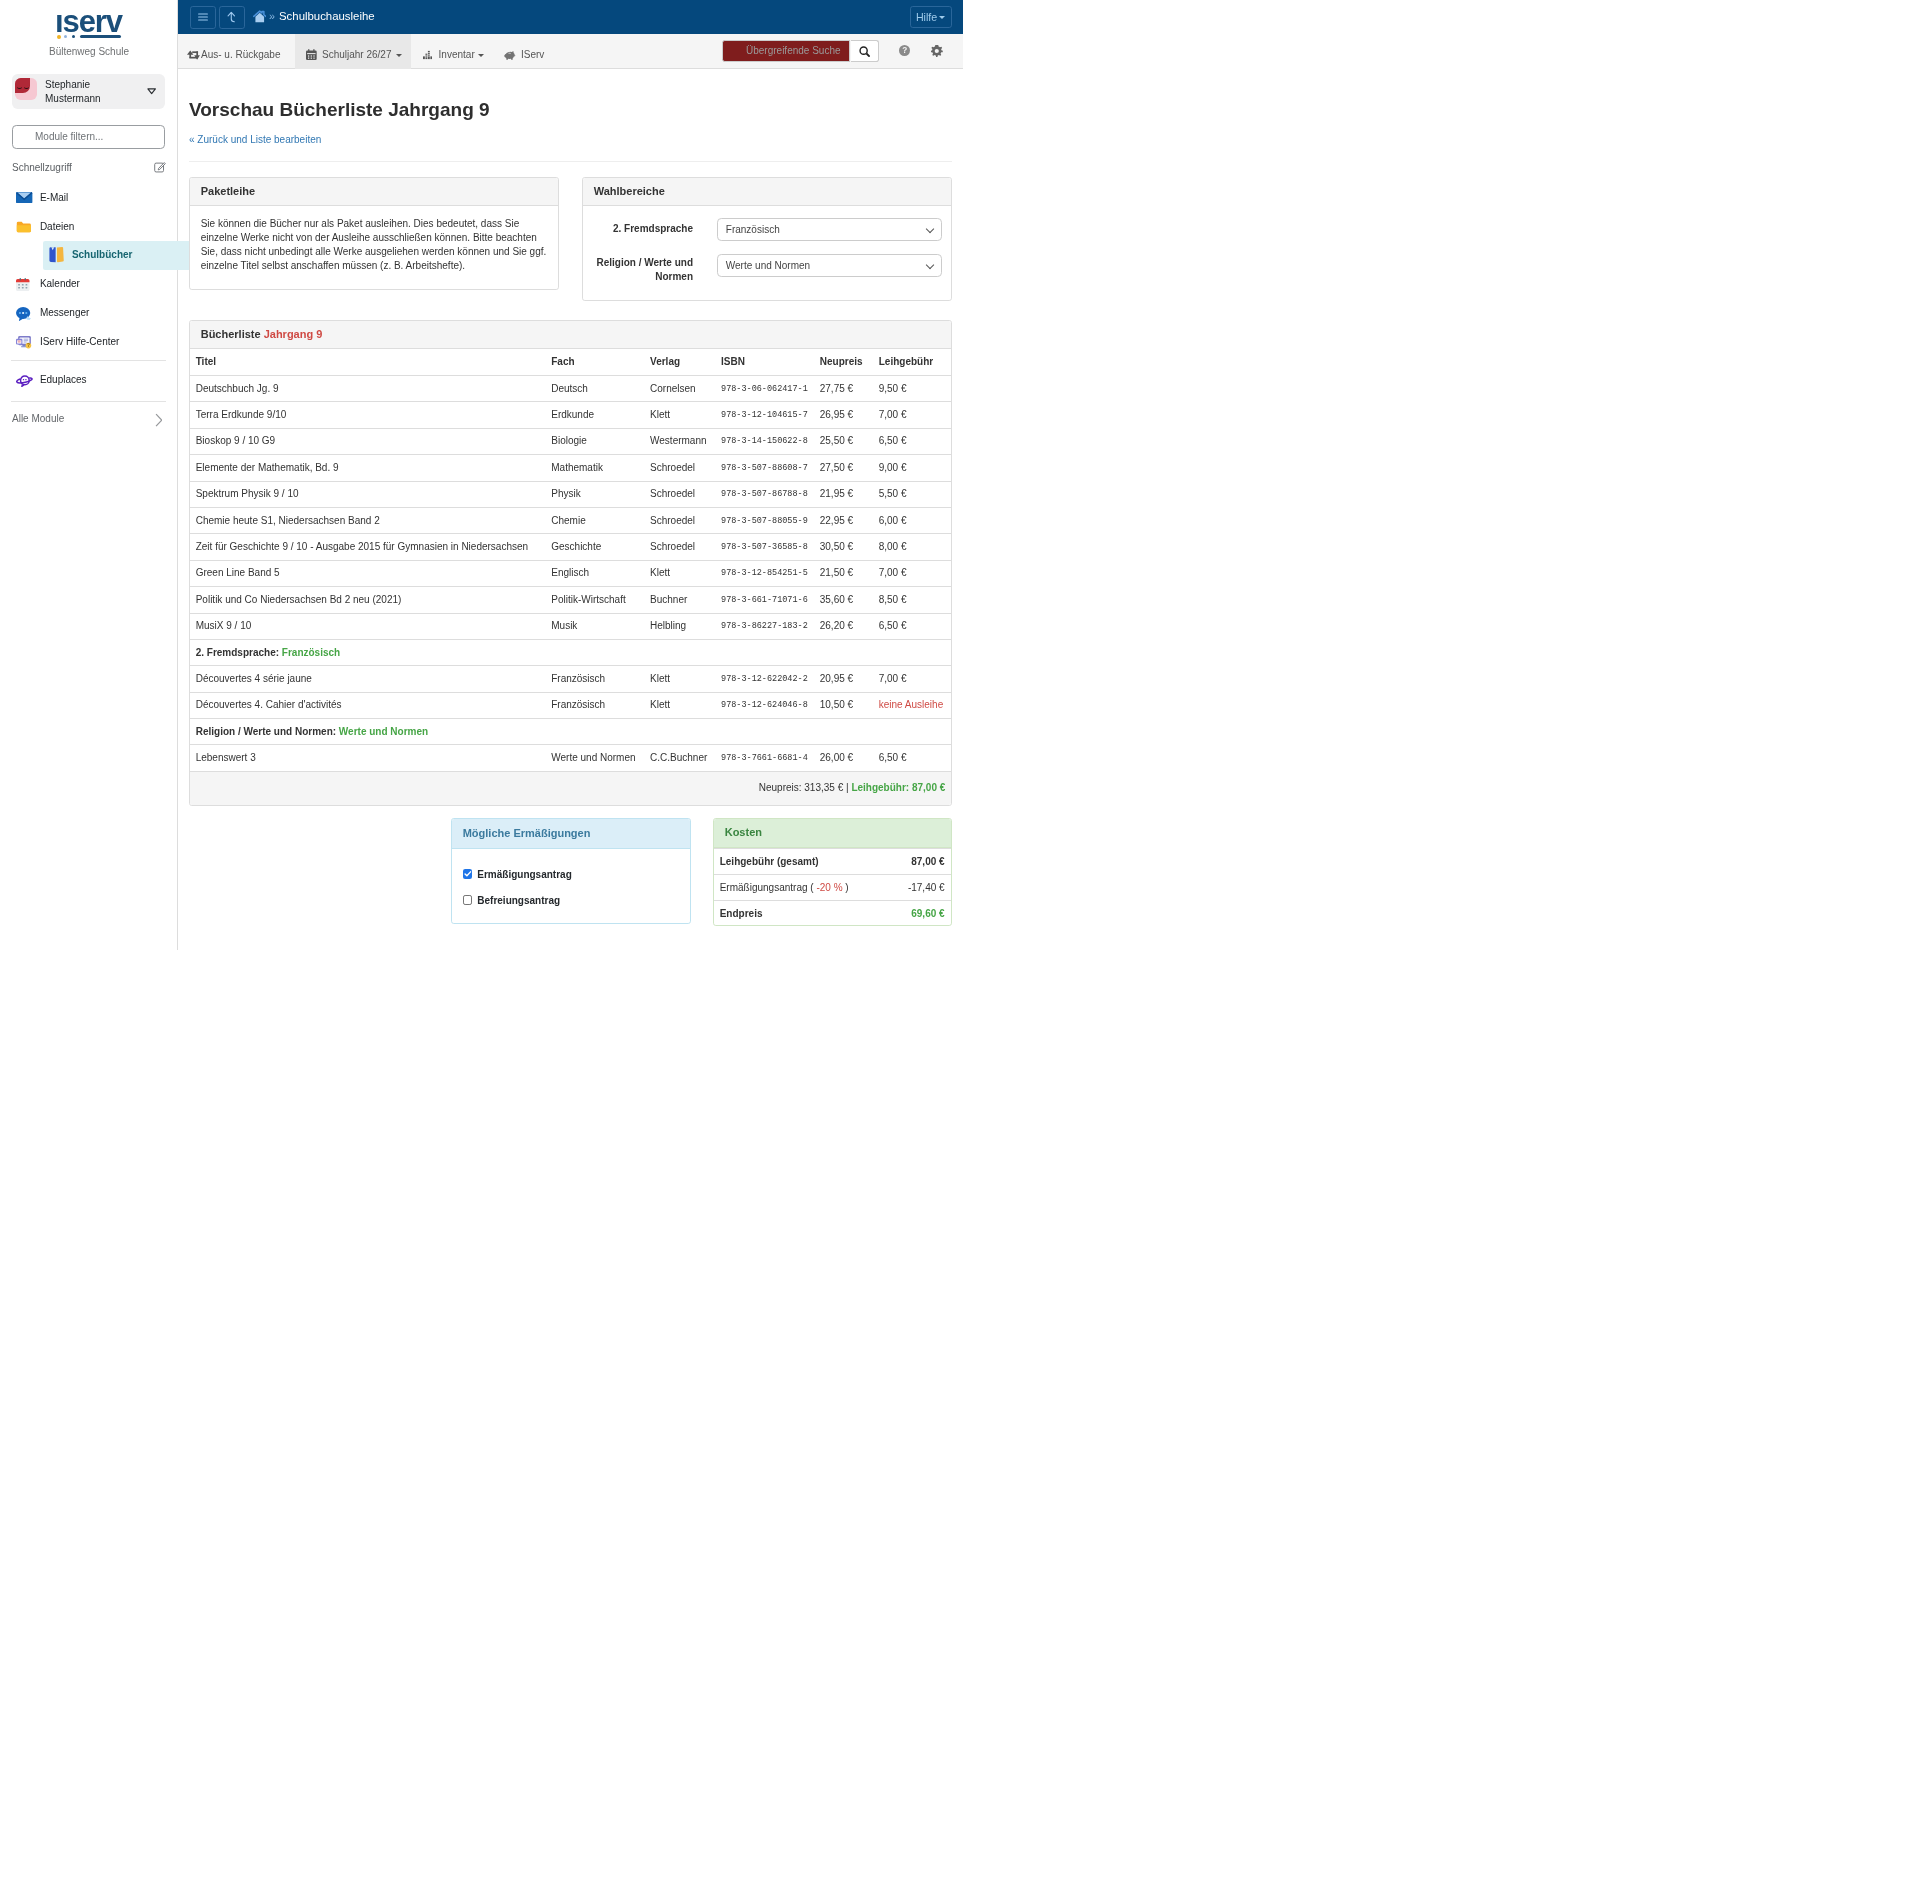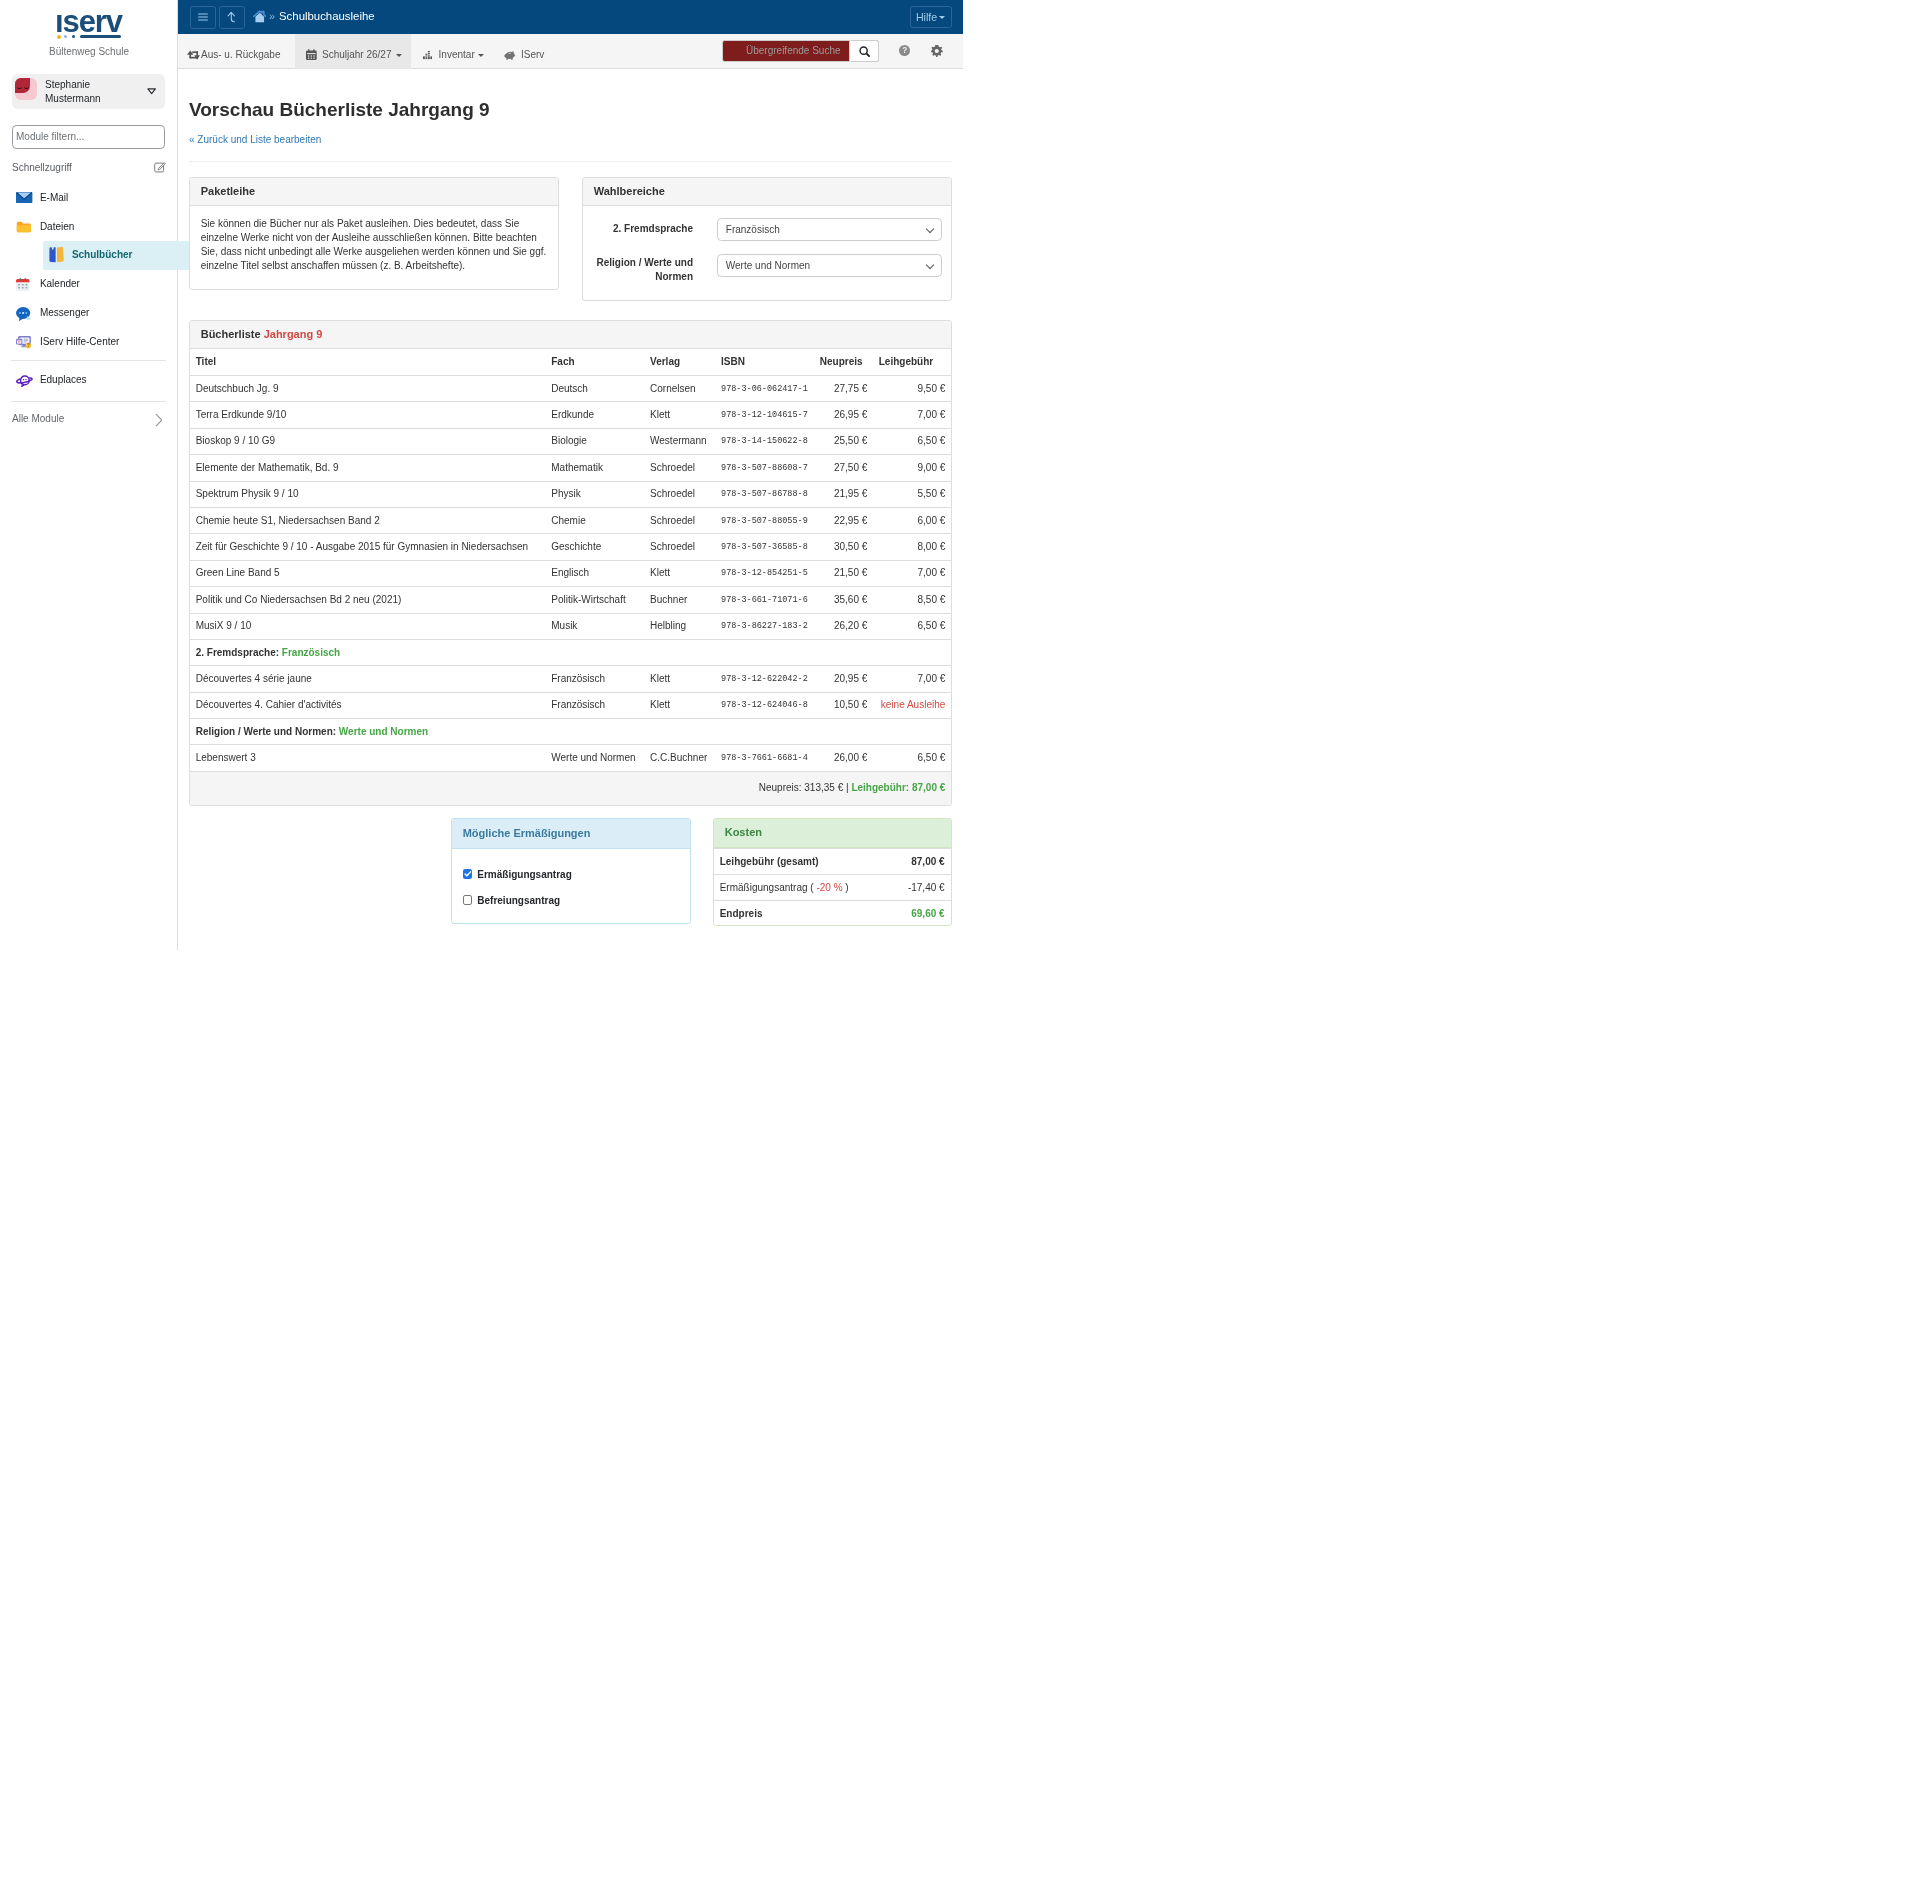--- a/index.html
+++ b/index.html
@@ -20,21 +20,21 @@
 .d3 { left:72px; top:35px; width:3.3px; height:3.3px; background:#1b4f7a; }
 .underl { position:absolute; left:80px; top:35px; width:41px; height:3px; border-radius:1.5px; background:#1b4f7a; }
 .school { position:absolute; left:0; top:45px; width:178px; text-align:center; color:#6e7072; font-size:10px; }
 .usercard { position:absolute; left:12px; top:74px; width:153px; height:35px; background:#f0f0f1; border-radius:5.7px; }
 .avatar { position:absolute; left:3.2px; top:4.3px; width:21.4px; height:21.4px; border-radius:5.7px; background:#f6c8d2; overflow:hidden; }
 .av-head { position:absolute; left:0px; top:0px; width:15px; height:15px; border-radius:0 0 7.1px 0; background:#b02837; }
 .av-eye { position:absolute; width:5px; height:2.8px; border:1.1px solid #2a1114; border-top:none; border-left:none; border-right:none; border-radius:0 0 4.3px 4.3px; }
 .e1 { left:2.3px; top:7.8px; }
 .e2 { left:8.5px; top:7.8px; }
 .uname { position:absolute; left:33px; top:3.9px; width:85px; font-size:10px; color:#1d2125; line-height:14.2px; }
-.filter { position:absolute; left:12px; top:125px; width:153px; height:23.5px; border:0.7px solid #999da1; border-radius:4.3px; background:#fff; color:#6f7377; font-size:10px; line-height:22px; padding-left:3px; }
+.filter { position:absolute; left:12px; top:125px; width:153px; height:23.5px; border:0.7px solid #999da1; border-radius:4.3px; background:#fff; color:#6f7377; font-size:10px; line-height:22px; padding-left:22px; }
 .quickrow { position:absolute; left:12px; top:161px; width:154px; height:14.2px; color:#5a5e62; font-size:10px; }
 .pencil { position:absolute; right:0px; top:0px; }
 .mods { position:absolute; left:0; top:184px; width:178px; }
 .mod { position:absolute; left:11.4px; width:155px; height:28.5px; }
 .mod .mi { position:absolute; left:5px; top:7.8px; width:17px; height:13px; }
 .mod .mt { position:absolute; left:28.5px; top:7.1px; font-size:10px; color:#212529; white-space:nowrap; }
 .mod.active { background:#daf0f4; border-radius:2.1px; width:160px;margin-left:32px; }
 .mod.active .mt { color:#166570; font-weight:bold; }
 .abar { position:absolute; right:-4.8px; top:0.4px; width:1.9px; height:28px; background:#14616c; border-radius:1.4px; }
 .sep { position:absolute; left:11.4px; width:155px; border-top:0.7px solid #e3e3e3; }
@@ -80,21 +80,21 @@
 .books { margin-top:19px; }
 .books .phead { padding:6px 10.7px; }
 .red { color:#cf4a44; }
 .green { color:#46a546; }
 table.blist { border-collapse:collapse; width:100%; font-size:10px; }
 table.blist th { text-align:left; font-weight:bold; padding:5.8px 5.7px; border-bottom:1.4px solid #ddd; line-height:14.2px; }
 table.blist td { padding:5.6px 5.7px; border-top:0.7px solid #ddd; line-height:14.2px; vertical-align:top; }
 table.blist tr:first-child td { border-top:none; }
 td.isbn, th.c-isbn { font-family:"Liberation Mono", monospace; font-size:8.5px; }
 th.c-isbn { font-family:"Liberation Sans", sans-serif; font-size:10px; }
-.tr-right { text-align:right; }
+.tr-right { }
 .pfoot { border-top:0.7px solid #ddd; background:#f5f5f5; padding:9.5px 5.7px; text-align:right; border-radius:0 0 2.1px 2.1px; }
 
 .brow { position:relative; margin-top:12px; height:108px; }
 .pinfo { position:absolute; left:262px; top:0; width:240px; height:106px; border:0.7px solid #bfe3f1; border-radius:2.8px; }
 .pinfo .phead { background:#dbeef8; border-bottom:0.7px solid #bfe3f1; color:#3b7a9e; padding:6.8px 10.7px; font-size:11px; }
 .checkbox-row { position:absolute; left:10.7px; }
 .cbox { position:absolute; left:0; top:0.9px; width:9.6px; height:9.6px; border-radius:2.1px; }
 .cbox.checked { background:#1f75e8; }
 .cbox.un { background:#fff; border:0.7px solid #757575; }
 .cblabel { margin-left:14.6px; font-weight:bold; font-size:10px; color:#24282c; white-space:nowrap; }

